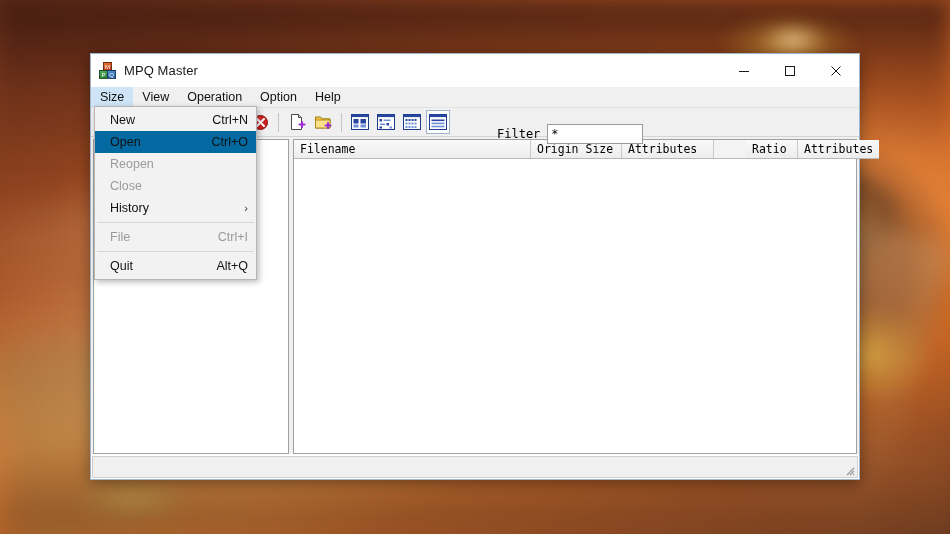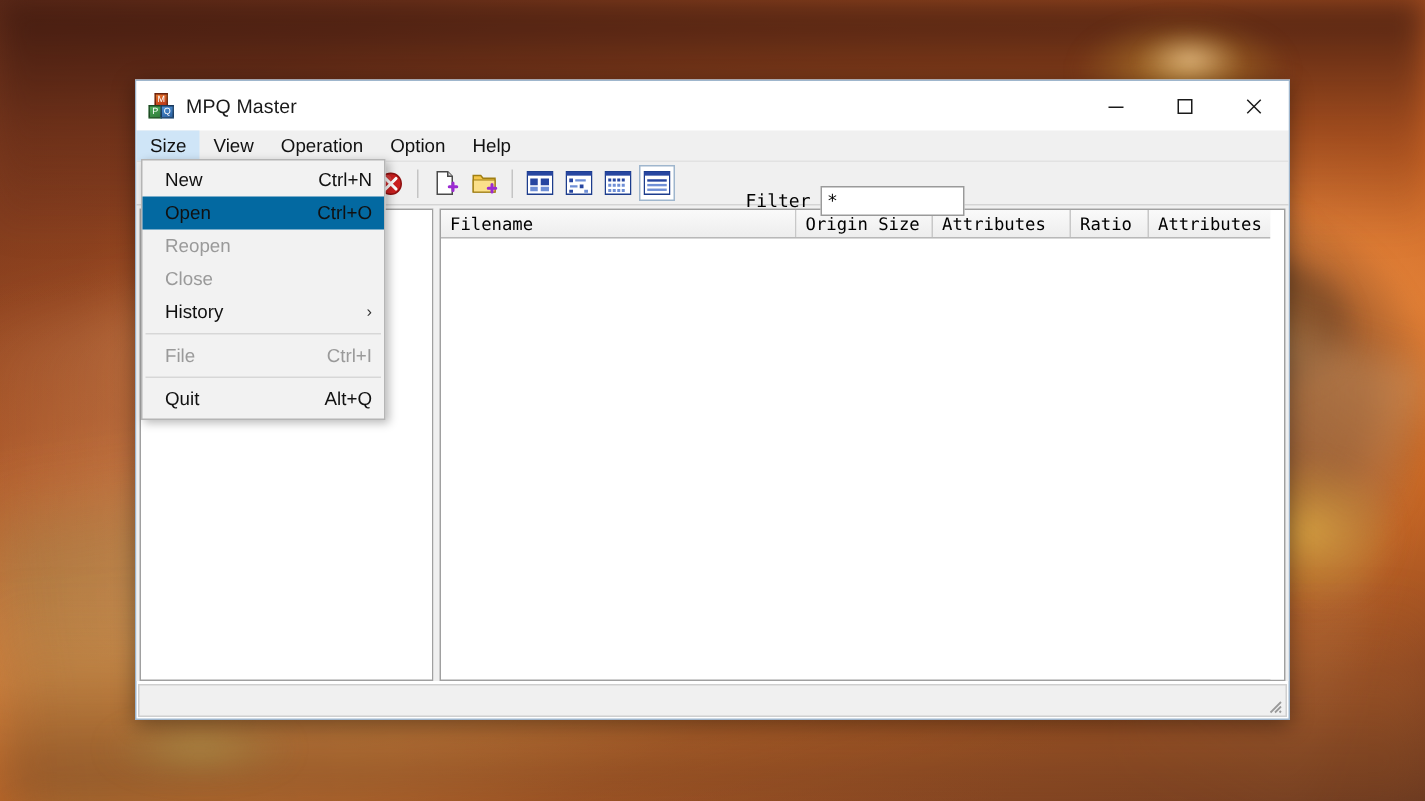--- a/index.html
+++ b/index.html
@@ -462,21 +462,21 @@
     </div>
 
     <div id="work-area">
       <div id="tree-panel"></div>
       <div id="splitter"></div>
       <div id="list-panel">
         <div id="list-header">
           <div class="col-head" style="width:237px;">Filename</div>
           <div class="col-head" style="width:91px;">Origin Size</div>
           <div class="col-head" style="width:92px;">Attributes</div>
-          <div class="col-head" style="width:52px;">Ratio</div>
+          <div class="col-head" style="width:52px;margin-left:32px;">Ratio</div>
           <div class="col-head" style="flex:1 1 auto;">Attributes</div>
         </div>
         <div id="list-rows"></div>
       </div>
     </div>
 
     <div id="status-bar">
       <div id="status-text"></div>
       <svg id="resize-grip" viewBox="0 0 12 12">
         <path d="M11 4 L4 11 M11 7 L7 11 M11 10 L10 11" stroke="#9a9a9a" stroke-width="1.2"></path>

